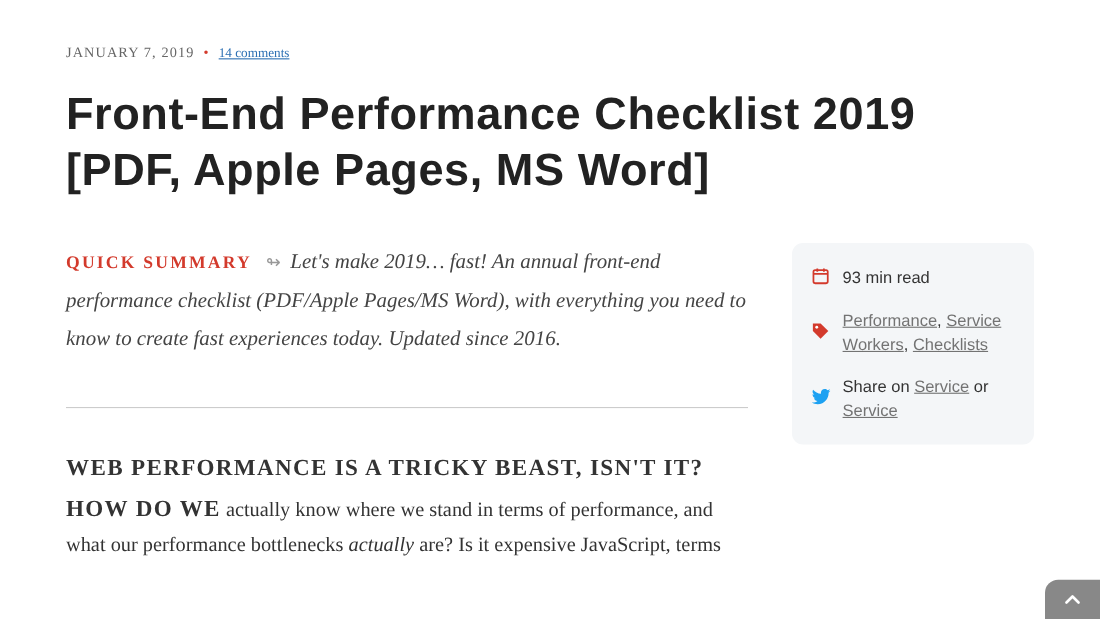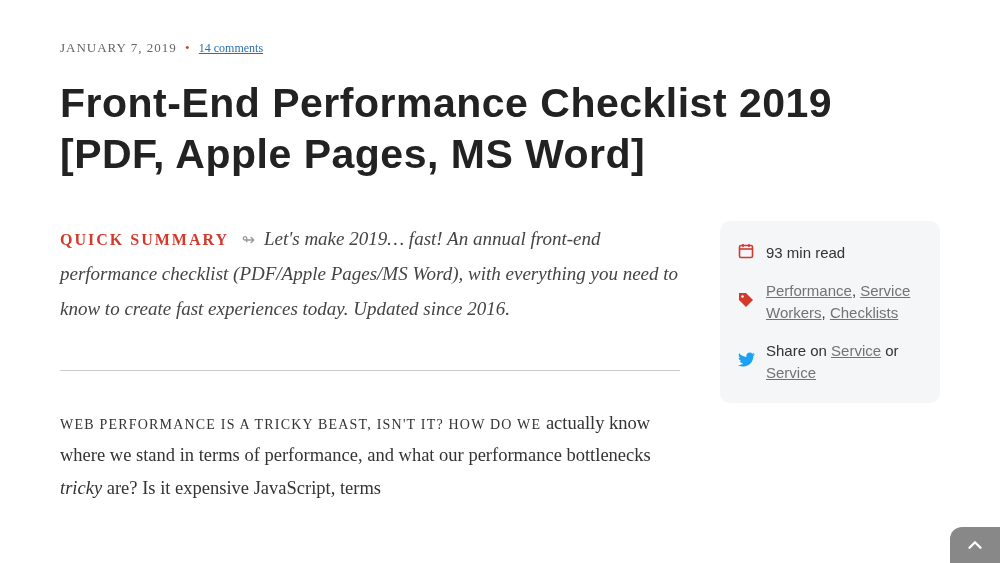--- a/index.html
+++ b/index.html
@@ -82,23 +82,23 @@
     width: 100%;
   }
   .body-text {
     font-size: 18.5px;
     line-height: 1.75;
     color: #333;
   }
   .lead {
     font-variant: small-caps;
     letter-spacing: 1.2px;
-    font-weight: 400;
+    font-weight: 700;
     text-transform: uppercase;
-    font-size: 14px;
+    font-size: 21px;
   }
   .body-text em { font-style: italic; }
   .sidebar {
     width: 220px;
     background: #f4f6f8;
     border-radius: 10px;
     padding: 20px 18px;
     flex-shrink: 0;
   }
   .side-row {
@@ -151,21 +151,21 @@
     <div class="main">
       <p class="summary">
         <span class="summary-label">Quick Summary</span>
         <span class="arrow">↬</span>
         <span class="summary-text">Let's make 2019… fast! An annual front-end performance checklist (PDF/Apple Pages/MS Word), with everything you need to know to create fast experiences today. Updated since 2016.</span>
       </p>
 
       <hr class="divider">
 
       <p class="body-text">
-        <span class="lead">Web performance is a tricky beast, isn't it? How do we</span><span> actually know where we stand in terms of performance, and what our performance bottlenecks </span><em>tricky</em><span> are? Is it expensive JavaScript, terms</span>
+        <span class="lead">Web performance is a tricky beast, isn't it? How do we</span><span> actually know where we stand in terms of performance, and what our performance bottlenecks </span><em>actually</em><span> are? Is it expensive JavaScript, terms</span>
       </p>
     </div>
 
     <aside class="sidebar">
       <div class="side-row">
         <span class="icon">
           <svg viewBox="0 0 16 16" width="16" height="16">
               <rect x="1.5" y="2.5" width="13" height="12" rx="1.5" fill="none" stroke="#d33a2c" stroke-width="1.6"></rect>
               <line x1="1.5" y1="6" x2="14.5" y2="6" stroke="#d33a2c" stroke-width="1.6"></line>
               <line x1="5" y1="1" x2="5" y2="4" stroke="#d33a2c" stroke-width="1.6"></line>

